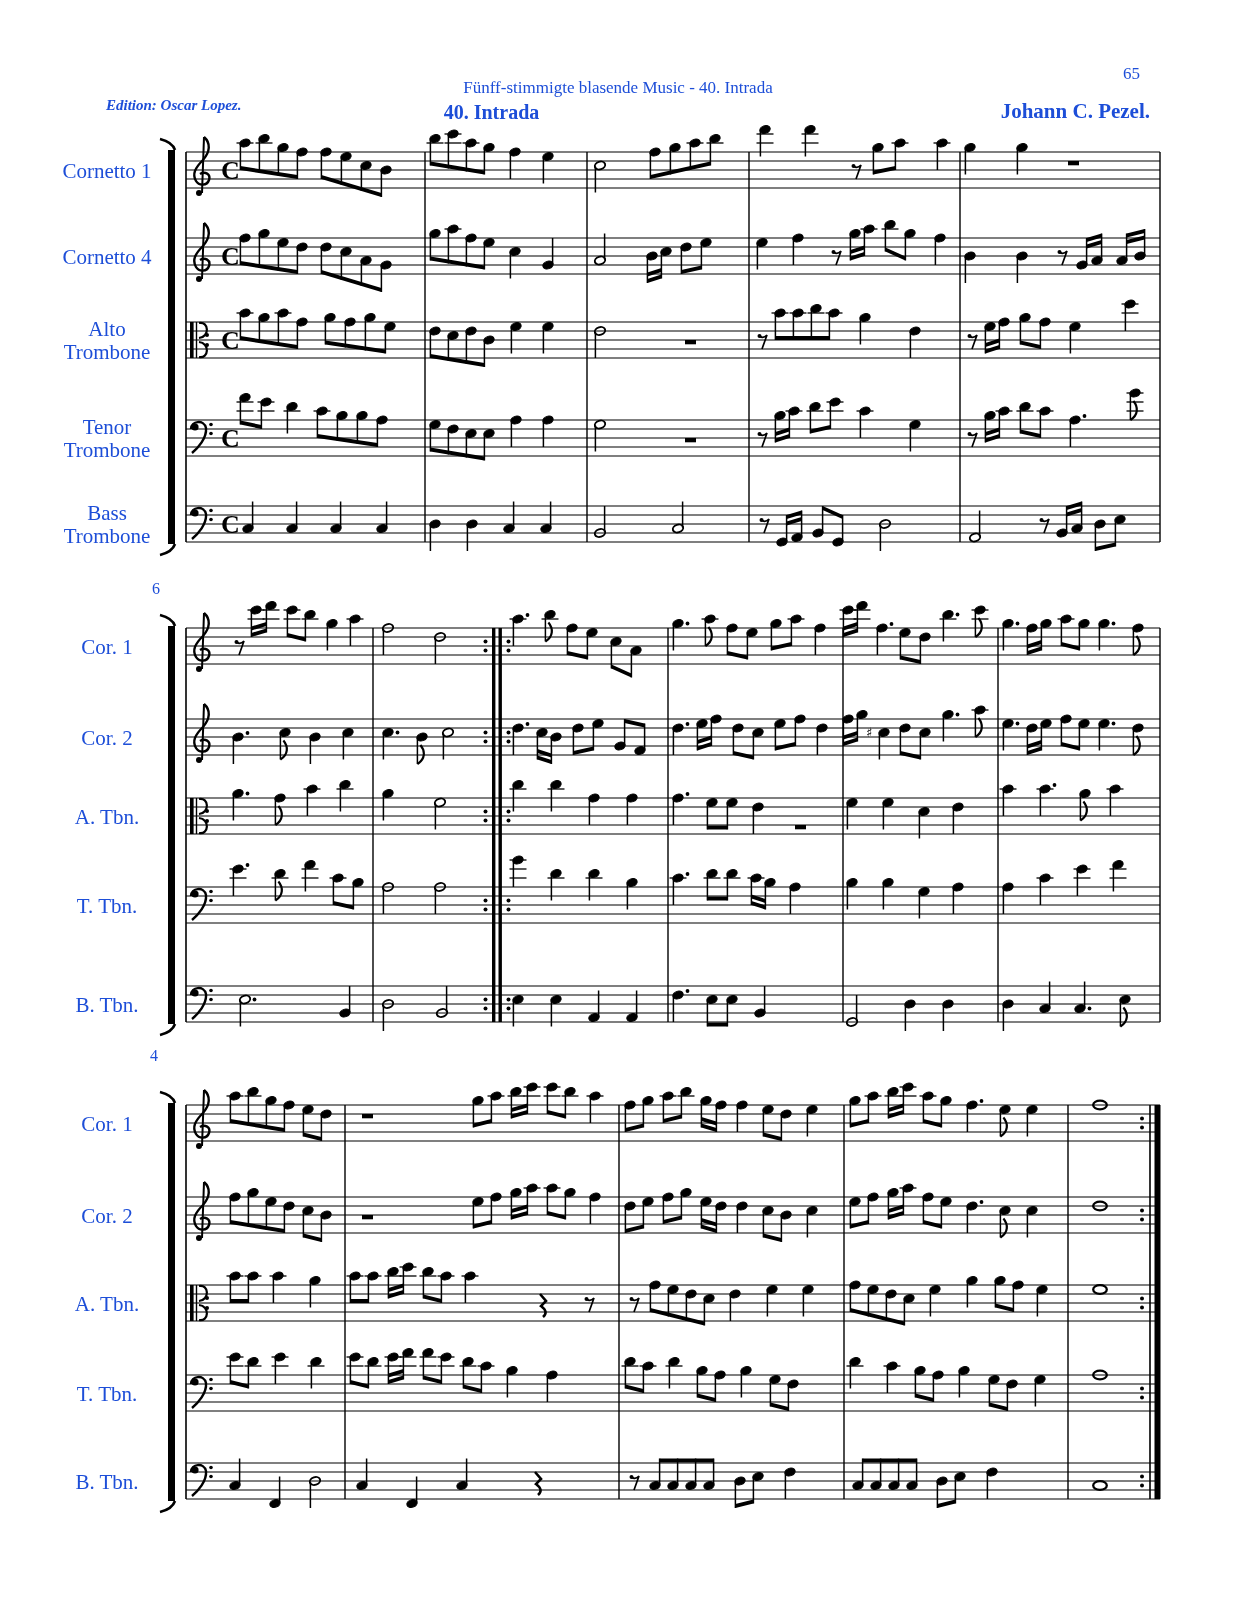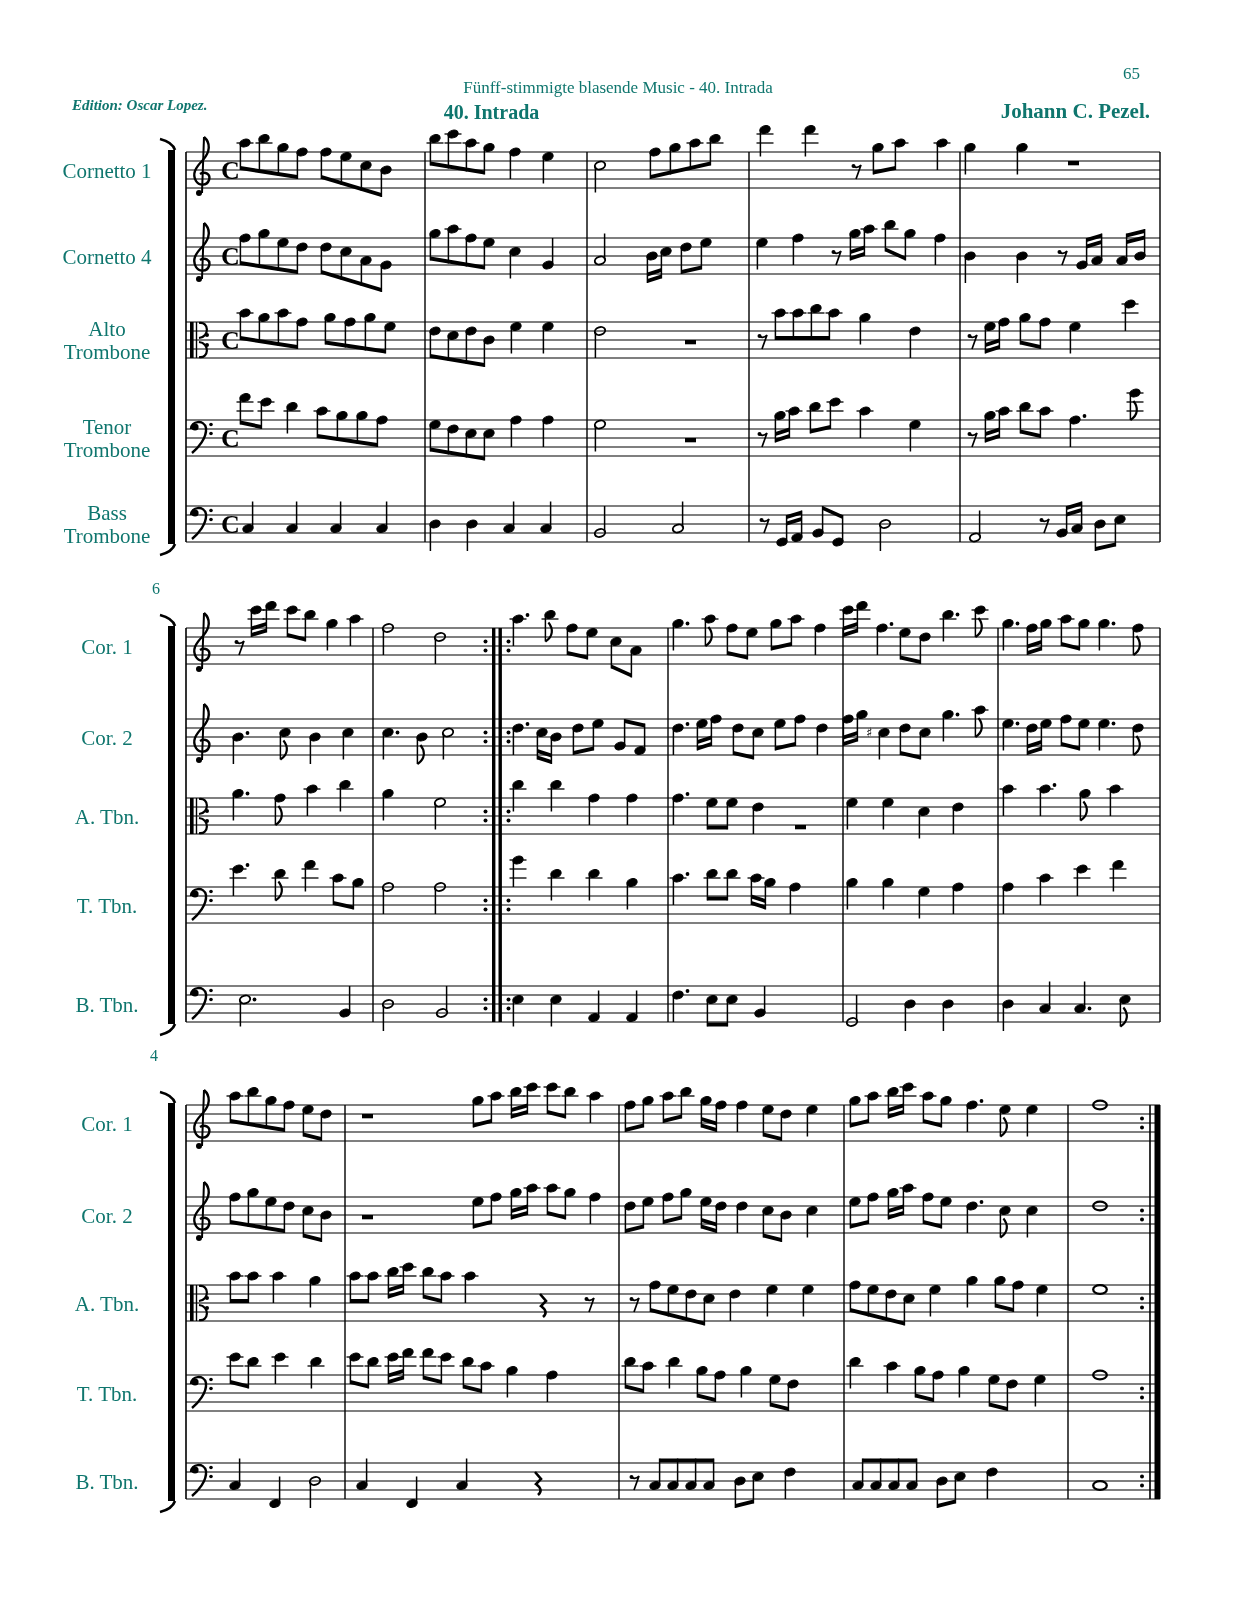--- a/index.html
+++ b/index.html
@@ -1,21 +1,21 @@
 <!DOCTYPE html>
 <html><head>
 <meta charset="utf-8">
 <style>
   html,body{margin:0;padding:0;background:#ffffff;}
-  .page{position:relative;width:1236px;height:1600px;background:#ffffff;color:#0f766e;
+  .page{position:relative;width:1236px;height:1600px;background:#ffffff;color:#1d4ed8;
         font-family:"Liberation Serif", serif;overflow:hidden;}
   .abs{position:absolute;}
   .pageno{font-size:17px;text-align:right;}
   .series{width:1236px;text-align:center;font-size:17px;}
-  .edition{font-size:15px;font-weight:bold;font-style:italic;}
+  .edition{font-size:15px;font-weight:bold;font-style:italic;margin-left:34px;}
   .maintitle{width:983px;text-align:center;font-size:20px;font-weight:bold;}
   .composer{font-size:21px;font-weight:bold;text-align:right;}
   .inst{width:140px;text-align:center;font-size:21px;line-height:23px;}
   .inst span{display:block;}
   .mnum{font-size:16px;}
   svg{position:absolute;left:0;top:0;}
 </style>
 </head>
 <body>
 

